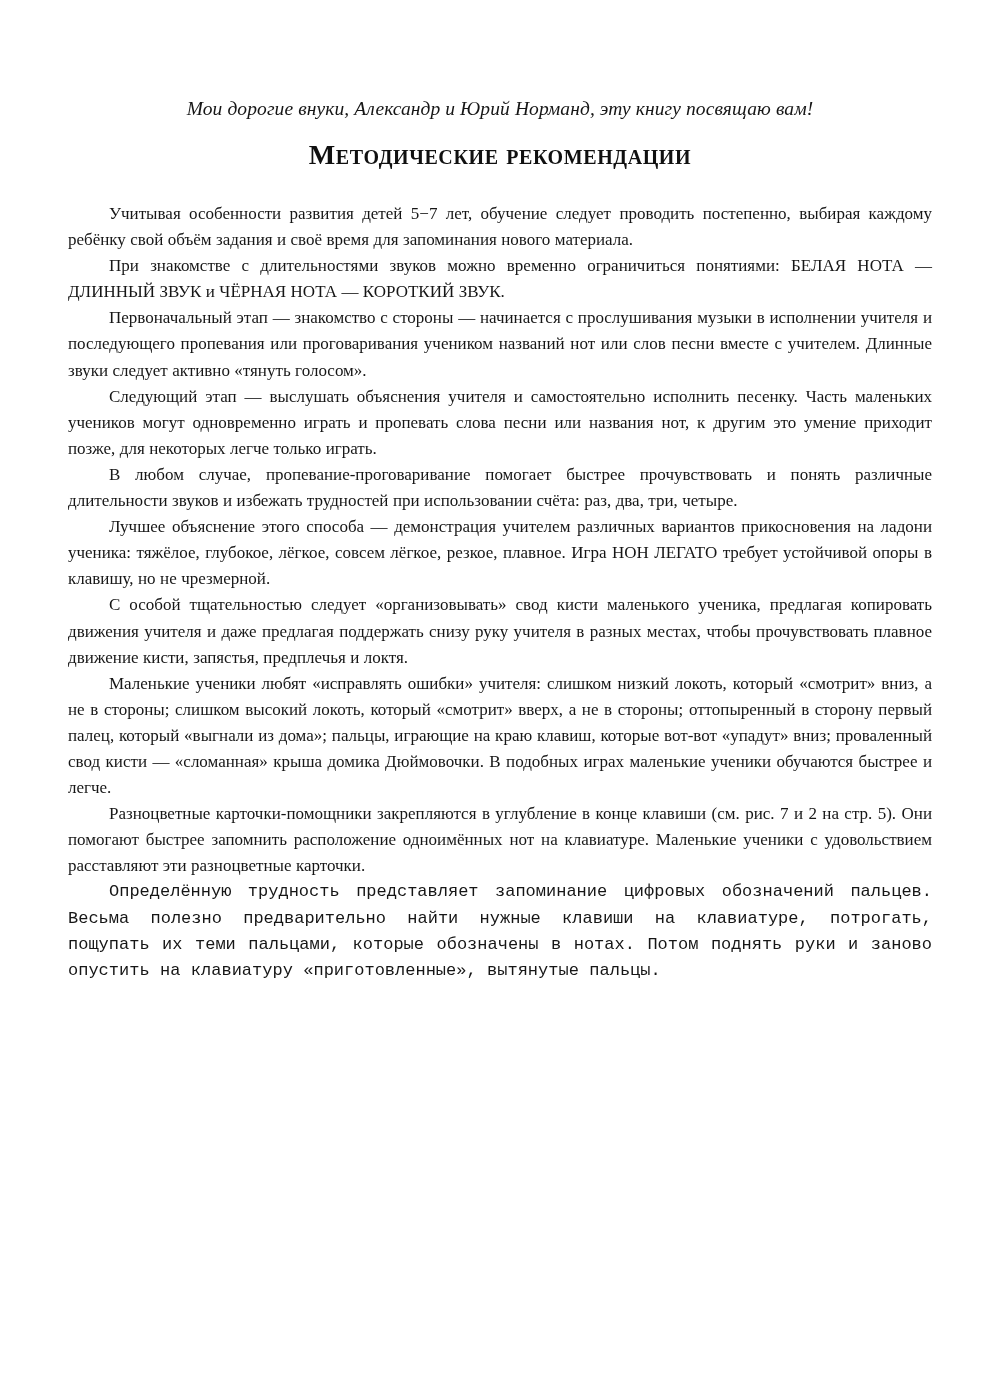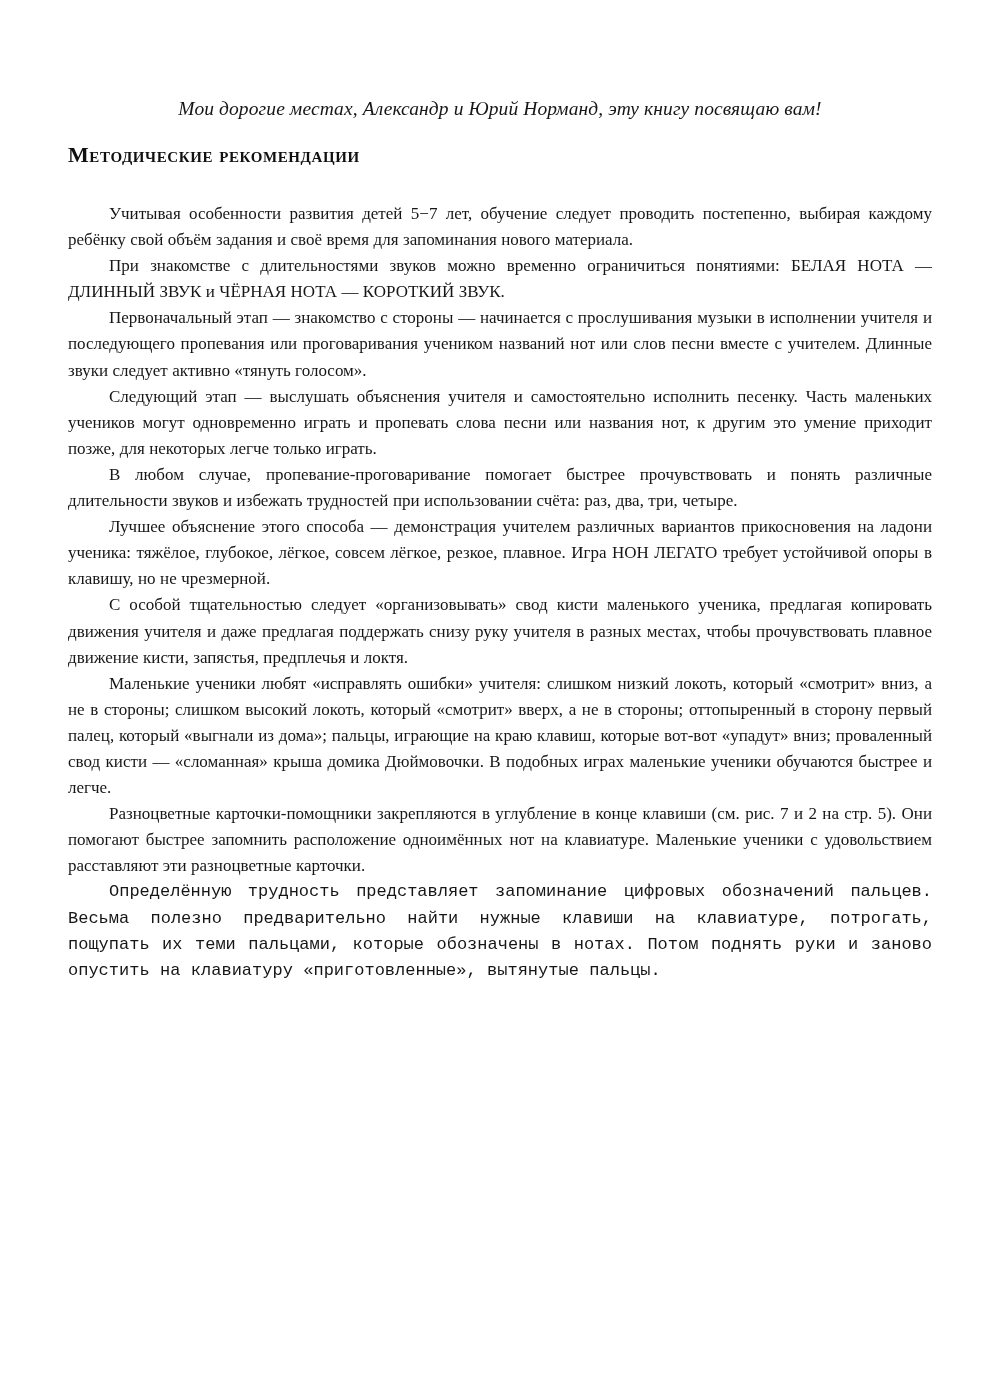--- a/index.html
+++ b/index.html
@@ -33,23 +33,23 @@
     font-size: 19.5px;
     line-height: 26px;
     letter-spacing: 0.1px;
     color: #161616;
     white-space: nowrap;
   }
   .doc-title {
     margin: 0;
     padding-top: 19px;
     padding-bottom: 0;
-    text-align: left;
+    text-align: center;
     font-weight: 700;
-    font-size: 22px;
+    font-size: 28px;
     line-height: 28px;
     font-variant: small-caps;
     font-variant-caps: small-caps;
     letter-spacing: 0.6px;
     color: #101010;
   }
   .body-block {
     padding-top: 32px;
   }
   p.para {
@@ -68,21 +68,21 @@
     text-align: justify;
     font-family: Liberation Mono, monospace;
   }
 </style>
 </head>
 <body>
 
 <div class="page">
   <div class="content">
 
-    <p class="dedication">Мои дорогие местах, Александр и Юрий Норманд, эту книгу посвящаю вам!</p>
+    <p class="dedication">Мои дорогие внуки, Александр и Юрий Норманд, эту книгу посвящаю вам!</p>
 
     <h1 class="doc-title">Методические рекомендации</h1>
 
     <div class="body-block">
       <p class="para">Учитывая особенности развития детей 5−7 лет, обучение следует проводить постепенно, выбирая каждому ребёнку свой объём задания и своё время для запоминания нового материала.</p>
       <p class="para">При знакомстве с длительностями звуков можно временно ограничиться понятиями: БЕЛАЯ НОТА — ДЛИННЫЙ ЗВУК и ЧЁРНАЯ НОТА — КОРОТКИЙ ЗВУК.</p>
       <p class="para">Первоначальный этап — знакомство с стороны — начинается с прослушивания музыки в исполнении учителя и последующего пропевания или проговаривания учеником названий нот или слов песни вместе с учителем. Длинные звуки следует активно «тянуть голосом».</p>
       <p class="para">Следующий этап — выслушать объяснения учителя и самостоятельно исполнить песенку. Часть маленьких учеников могут одновременно играть и пропевать слова песни или названия нот, к другим это умение приходит позже, для некоторых легче только играть.</p>
       <p class="para">В любом случае, пропевание-проговаривание помогает быстрее прочувствовать и понять различные длительности звуков и избежать трудностей при использовании счёта: раз, два, три, четыре.</p>
       <p class="para">Лучшее объяснение этого способа — демонстрация учителем различных вариантов прикосновения на ладони ученика: тяжёлое, глубокое, лёгкое, совсем лёгкое, резкое, плавное. Игра НОН ЛЕГАТО требует устойчивой опоры в клавишу, но не чрезмерной.</p>

